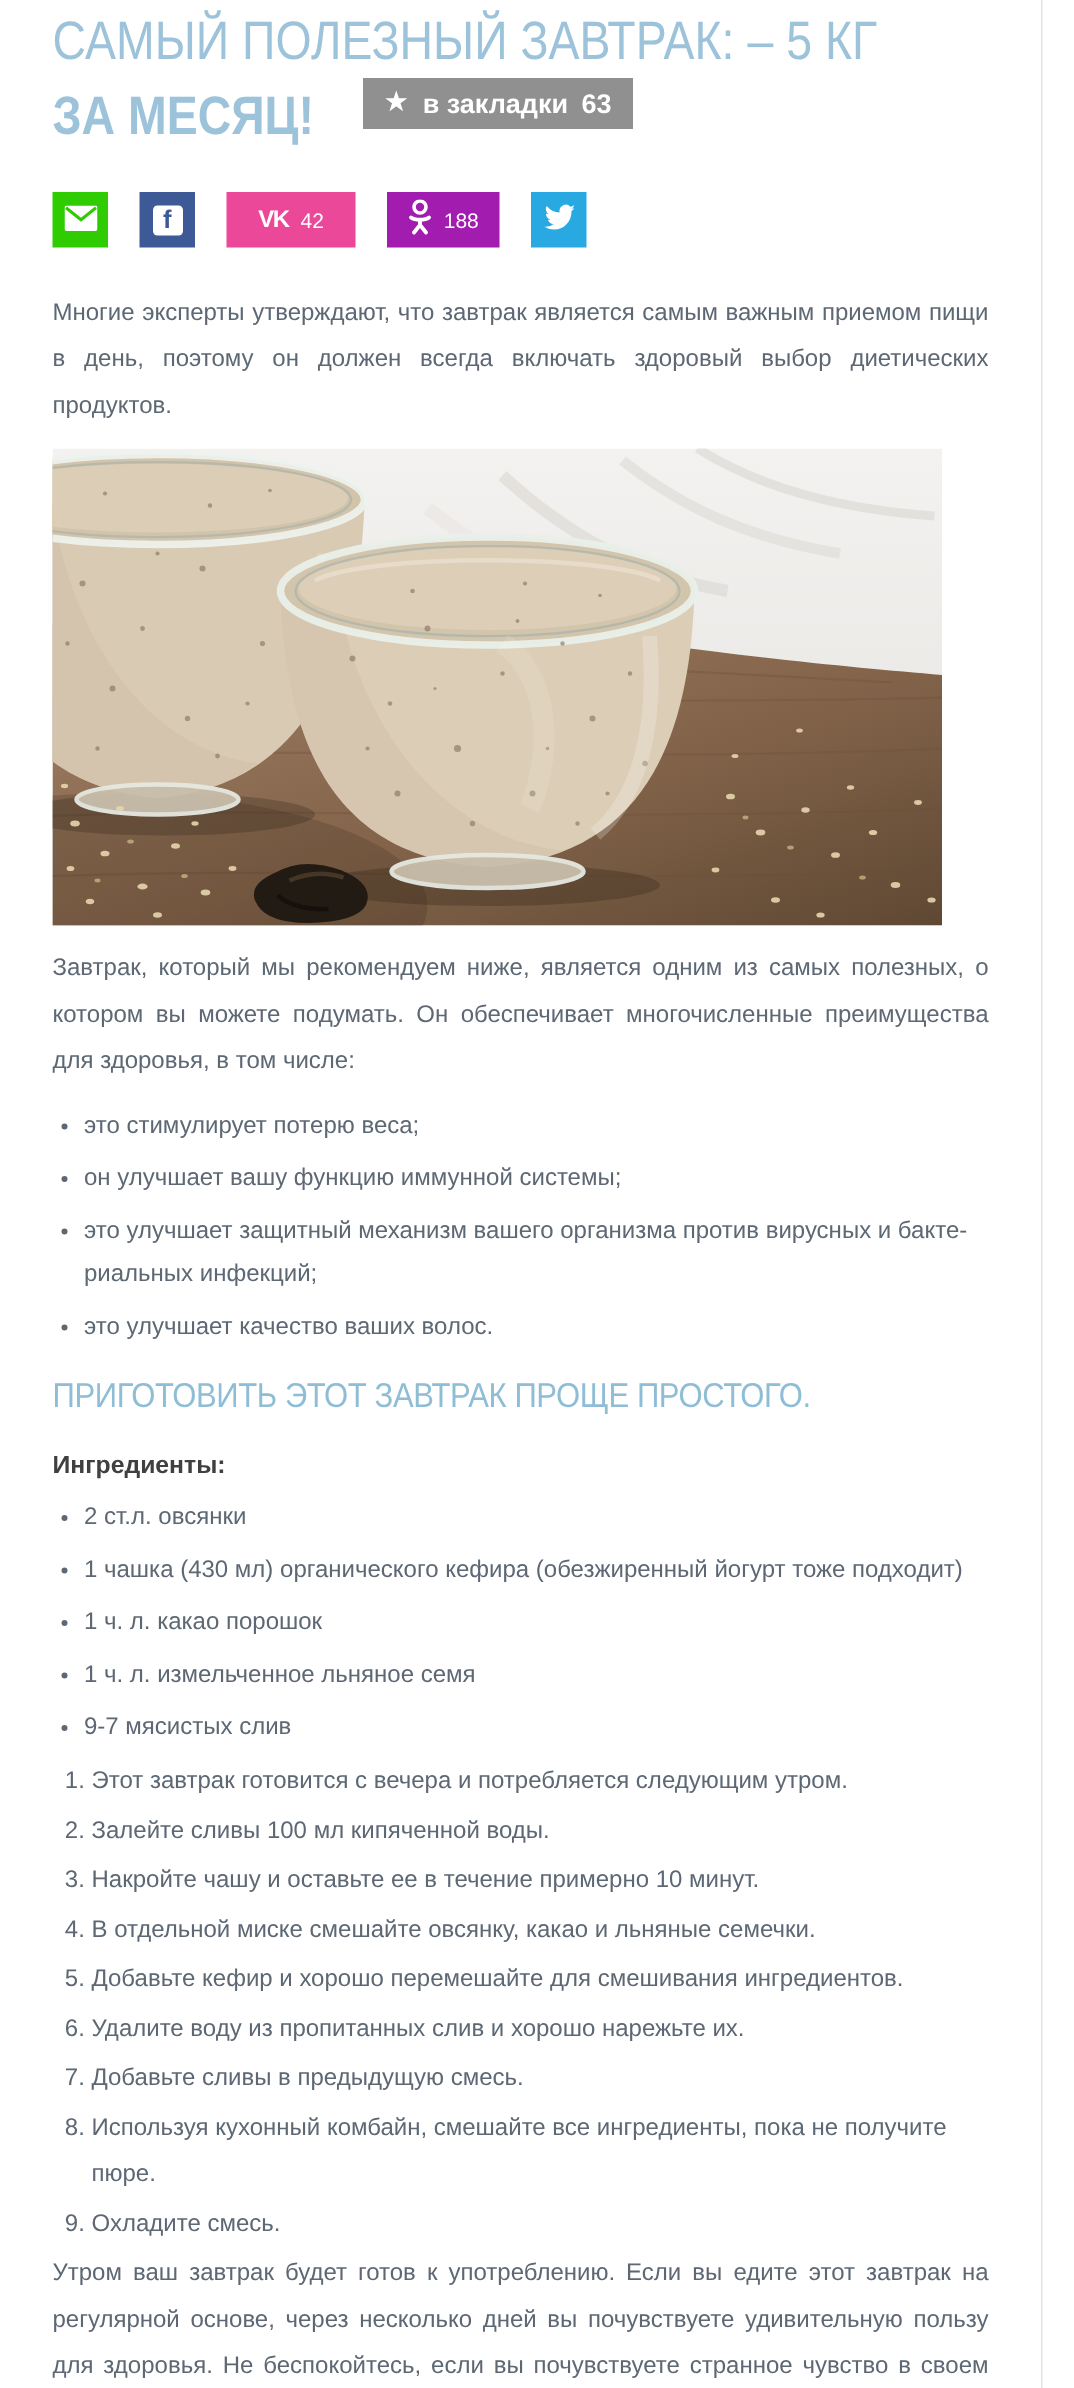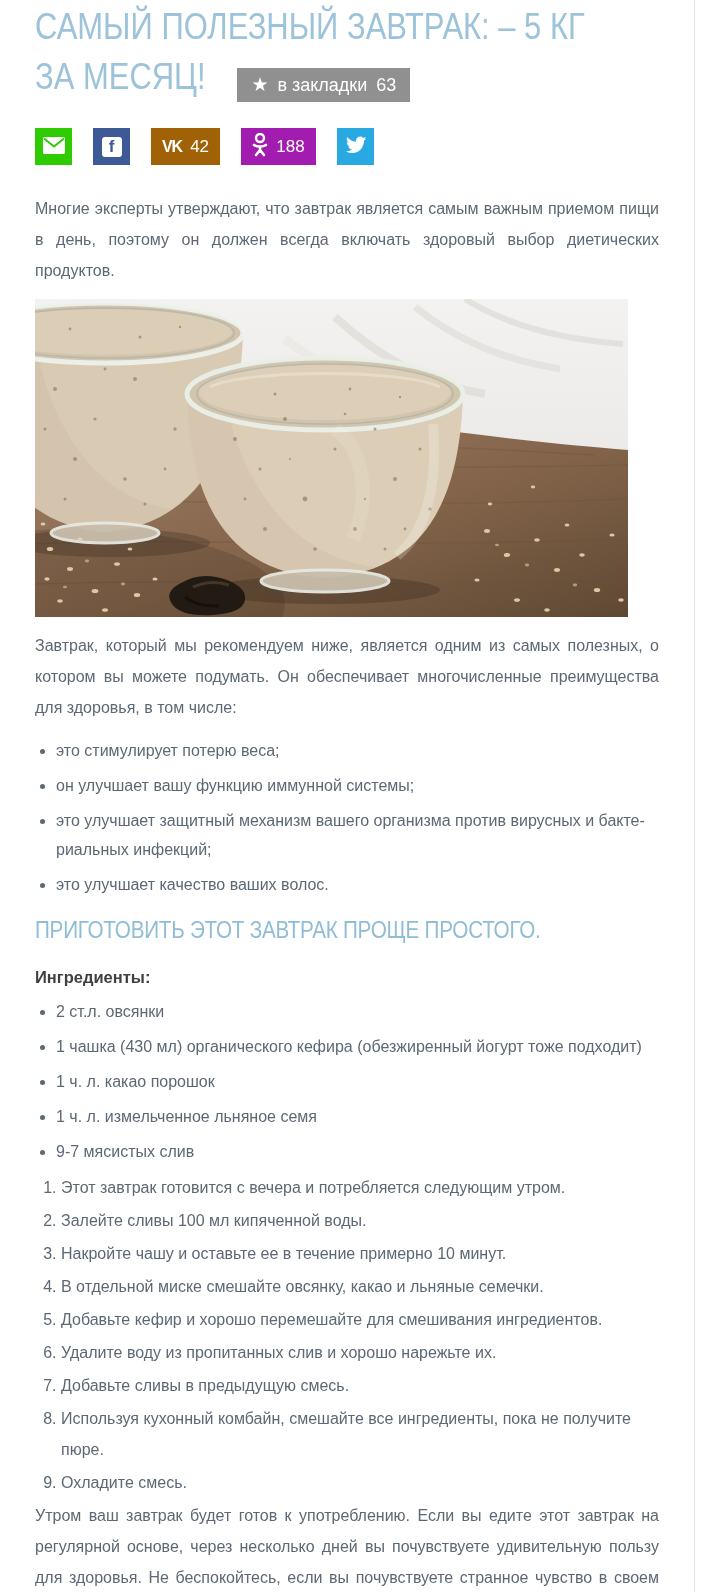--- a/index.html
+++ b/index.html
@@ -4,37 +4,37 @@
 <style>
   html,body{margin:0;padding:0;background:#ffffff;}
   body{width:716px;height:1592px;position:relative;overflow:hidden;
        font-family:"Liberation Sans","DejaVu Sans",sans-serif;color:#5d6874;}
   .divider{position:absolute;left:694px;top:0;width:1px;height:1592px;background:#e3e3e3;}
   .content{padding:2px 57px 0 35px;}
 
   
   h1{margin:0 0 6px 0;font-weight:400;color:#9cc3d9;font-size:36px;line-height:50px;}
   .h1-line{display:block;white-space:nowrap;transform:scaleX(.86);transform-origin:0 50%;}
-  .h1-row{display:flex;align-items:flex-end;gap:4px;}
+  .h1-row{display:flex;align-items:flex-start;gap:4px;font-weight:bold;}
   .h1-row .h1-line{display:inline-block;flex:0 0 auto;}
   .bookmark{display:inline-flex;align-items:center;gap:9px;background:#909090;color:#ffffff;
             height:34px;padding:0 14px;font-size:18px;line-height:34px;cursor:pointer;}
   .bookmark .star{font-size:19px;line-height:1;position:relative;top:-1px;}
 
   
   .social{display:flex;align-items:center;gap:21px;margin:26px 0 0 0;}
   .sbtn{height:37px;display:inline-flex;align-items:center;justify-content:center;gap:8px;
         border:none;color:#fff;cursor:pointer;padding:0;font-family:inherit;}
   .sbtn.sq{width:37px;}
   .sbtn.email{background:#2ecc00;}
   .sbtn.fb{background:#3d5a97;}
-  .sbtn.vk{background:#a16207;width:69px;}
+  .sbtn.vk{background:#ec4899;width:86px;}
   .sbtn.ok{background:#a21caf;width:75px;}
   .sbtn.tw{background:#29a9e2;}
-  .sbtn .cnt{font-size:17px;color:#fff;}
+  .sbtn .cnt{font-size:14px;color:#fff;}
   .fb-badge{width:20px;height:20px;background:#fff;border-radius:3px;color:#3d5a97;
             font-weight:bold;font-size:17px;display:flex;align-items:flex-end;justify-content:center;overflow:hidden;}
   .vk-glyph{font-weight:bold;font-size:16px;letter-spacing:-1px;}
 
   
   p{margin:13px 0;font-size:16px;line-height:31px;text-align:justify;}
   .intro{margin-top:28px;}
 
   
   .photo{width:593px;height:318px;margin:9px 0 10px 0;}

